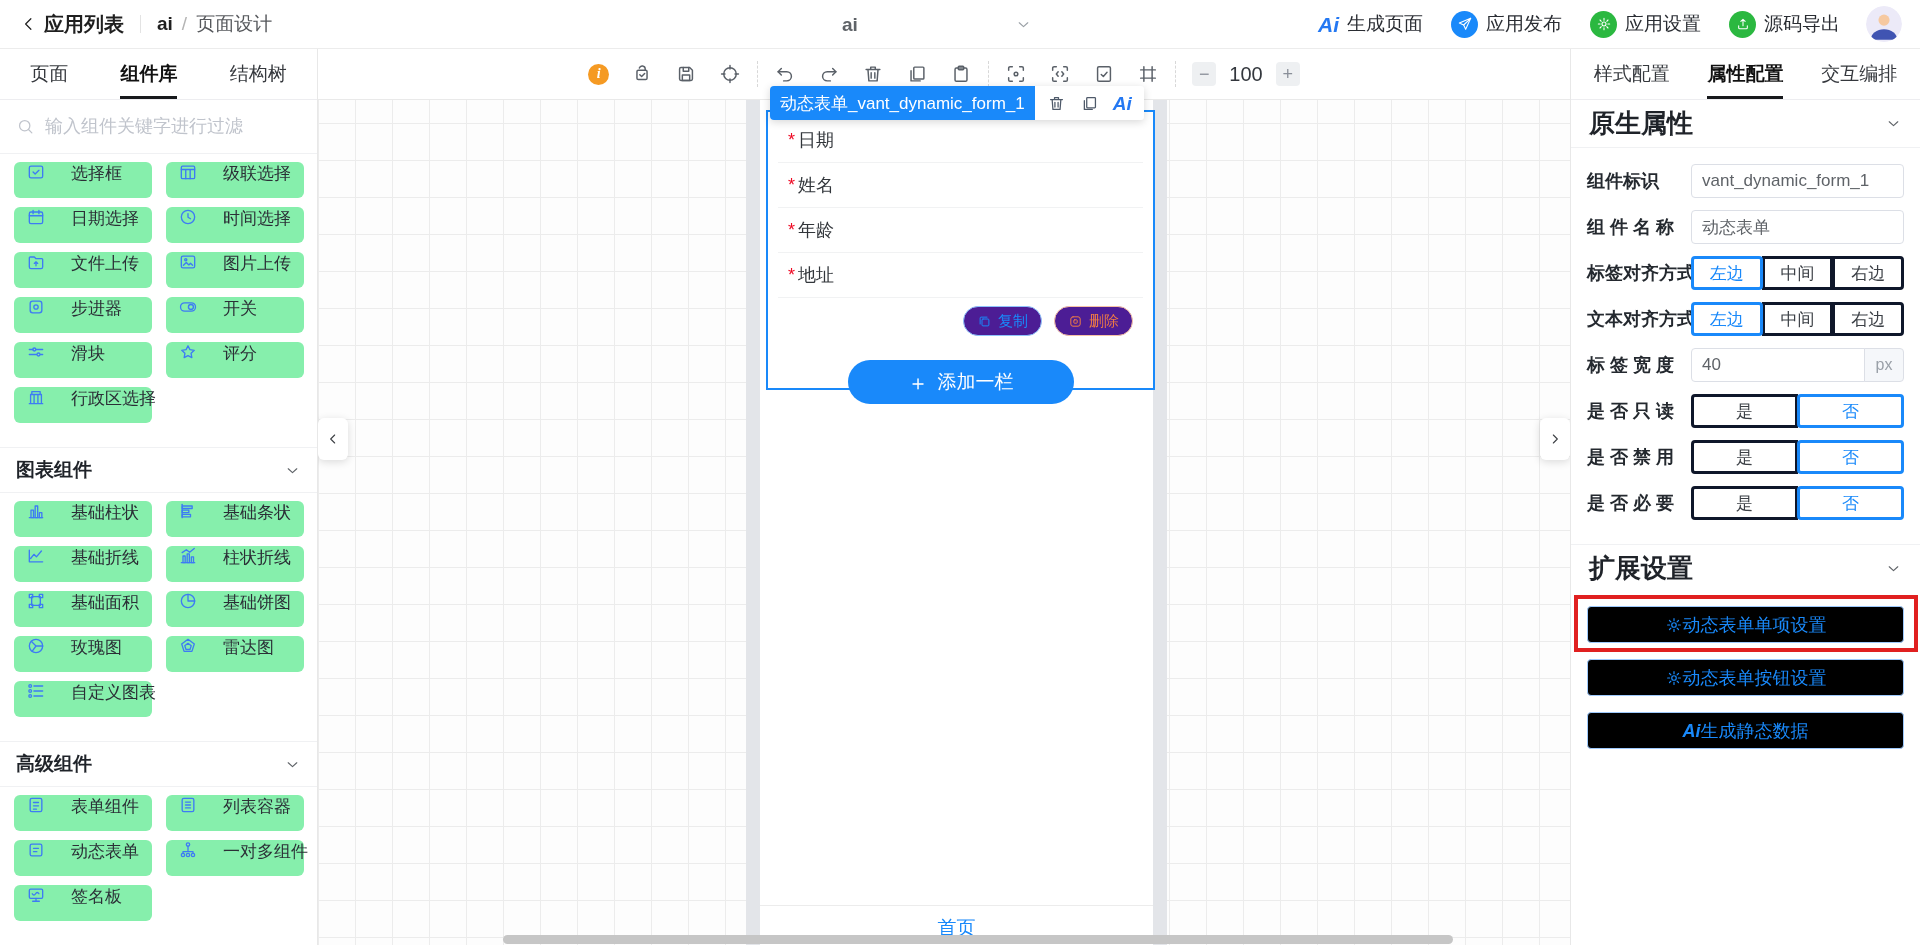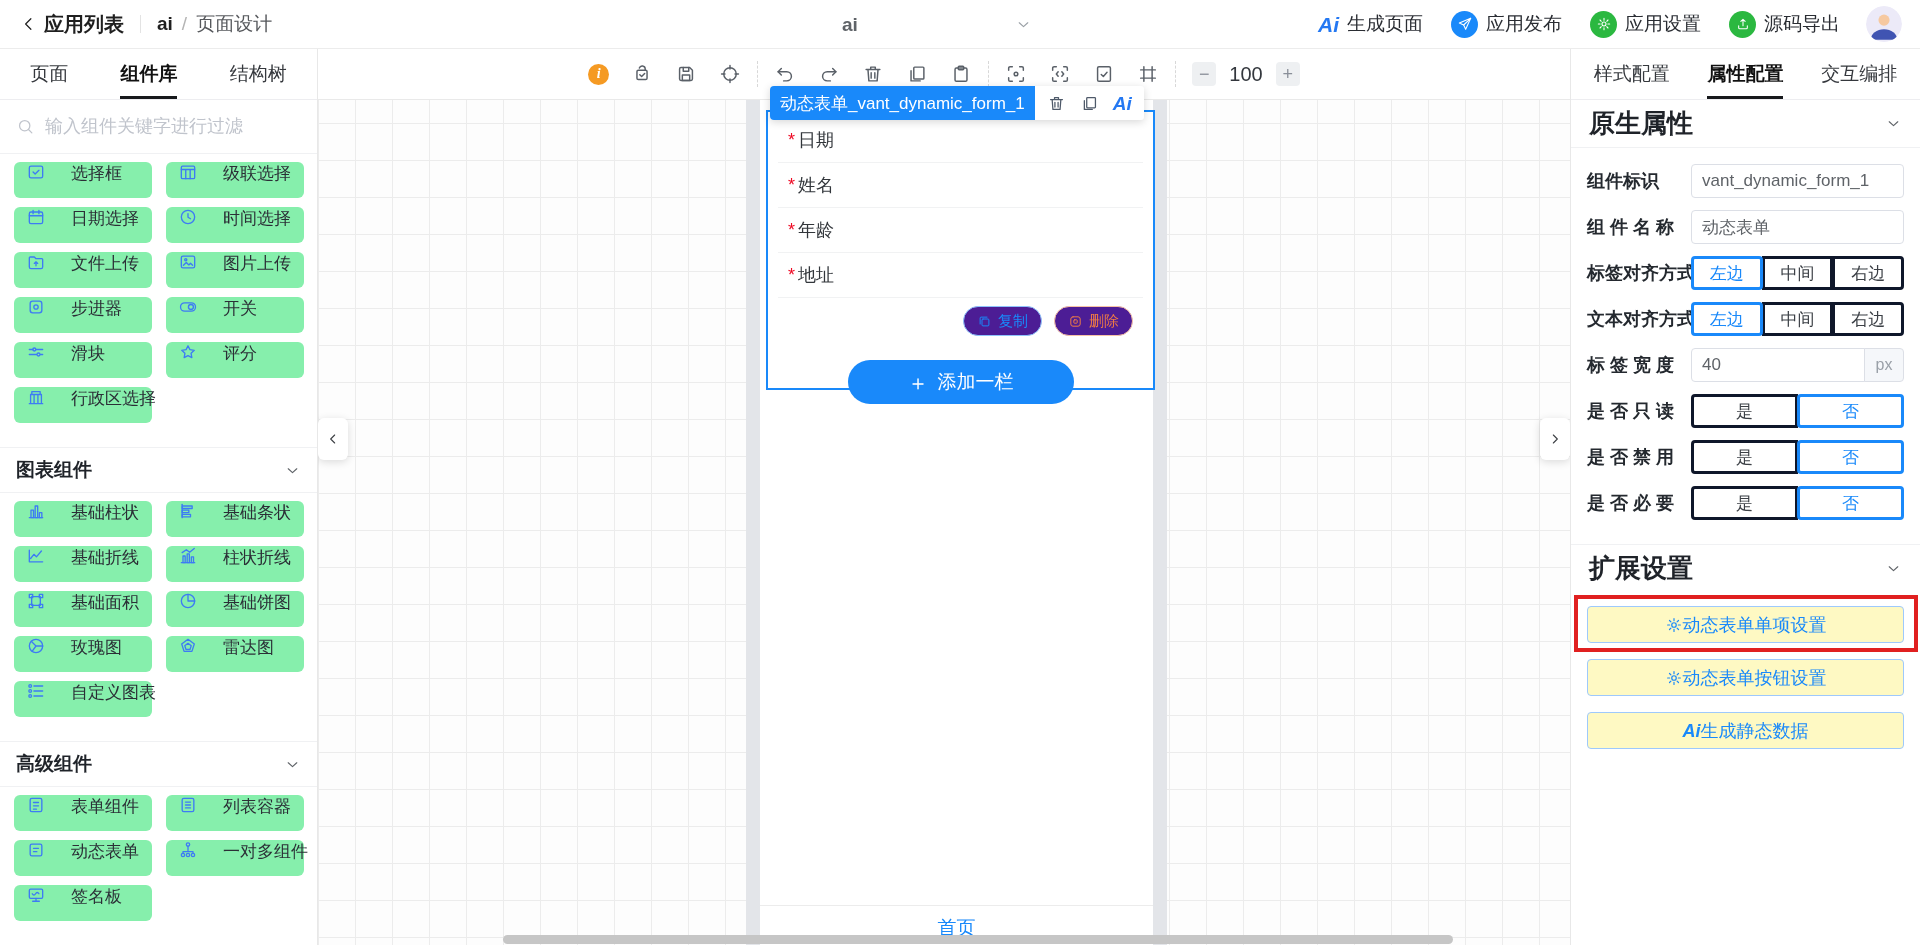--- a/index.html
+++ b/index.html
@@ -96,21 +96,21 @@
   .rp-input{height:34px;width:100%;border:1px solid #dcdfe6;border-radius:4px;padding:0 10px;font-size:17px;color:#5f6368;outline:none;font-family:inherit;background:#fff}
   .addon{flex:none;width:40px;height:34px;margin-left:-1px;background:#f5f7fa;border:1px solid #dcdfe6;border-radius:0 4px 4px 0;color:#9aa0a8;font-size:16px;display:flex;align-items:center;justify-content:center}
   .with-addon .rp-input{border-radius:4px 0 0 4px}
   .seg{flex:1;display:flex}
   .seg-opt{flex:1;height:34px;border:3px solid #0f172a;margin-left:-1px;background:#fff;display:flex;align-items:center;justify-content:center;font-size:17px;color:#3c4046;cursor:pointer}
   .seg-opt:first-child{margin-left:0;border-radius:4px 0 0 4px}
   .seg-opt:last-child{border-radius:0 4px 4px 0}
   .seg-opt.sel{color:#1989fa;border-color:#1989fa;border-radius:4px;position:relative;z-index:1}
   .ext-area{padding:14px 16px 0}
   .ext-wrap{position:relative;margin-bottom:16px}
-  .ext-btn{width:100%;height:37px;border:1px solid #9ec9fc;border-radius:4px;background:#fef9c3;color:#1989fa;font-size:18px;display:flex;align-items:center;justify-content:center;cursor:pointer}
+  .ext-btn{width:100%;height:37px;border:1px solid #9ec9fc;border-radius:4px;background:#000000;color:#1989fa;font-size:18px;display:flex;align-items:center;justify-content:center;cursor:pointer}
   .ext-btn .icon{width:18px;height:18px}
   .ext-btn .ailogo{font-size:18px;color:#1989fa}
   .annot{position:absolute;left:-13px;right:-14px;top:-11px;bottom:-9px;border:4px solid #e02020;pointer-events:none}
 </style>
 </head>
 <body>
 
 <div class="topbar">
   <div class="back">
     <span class="icon">

